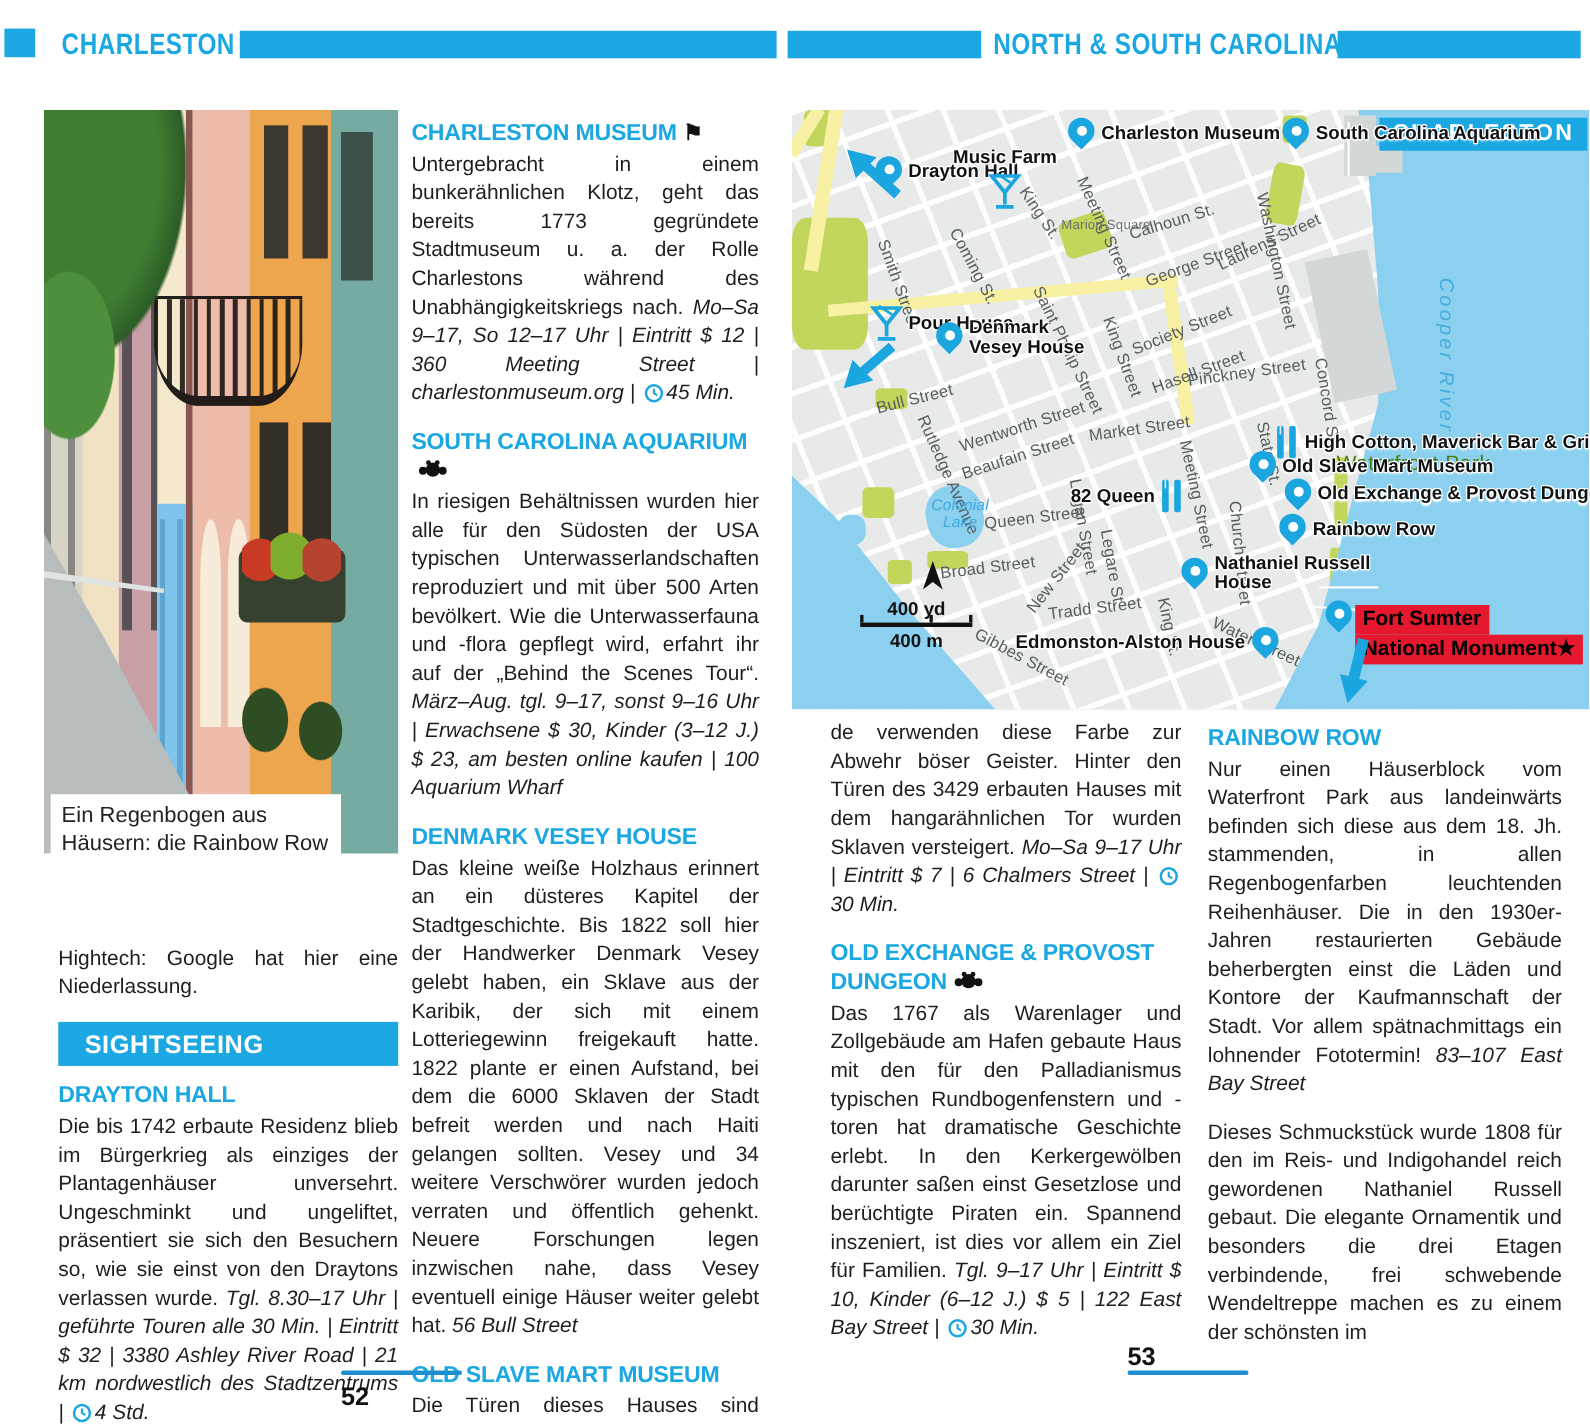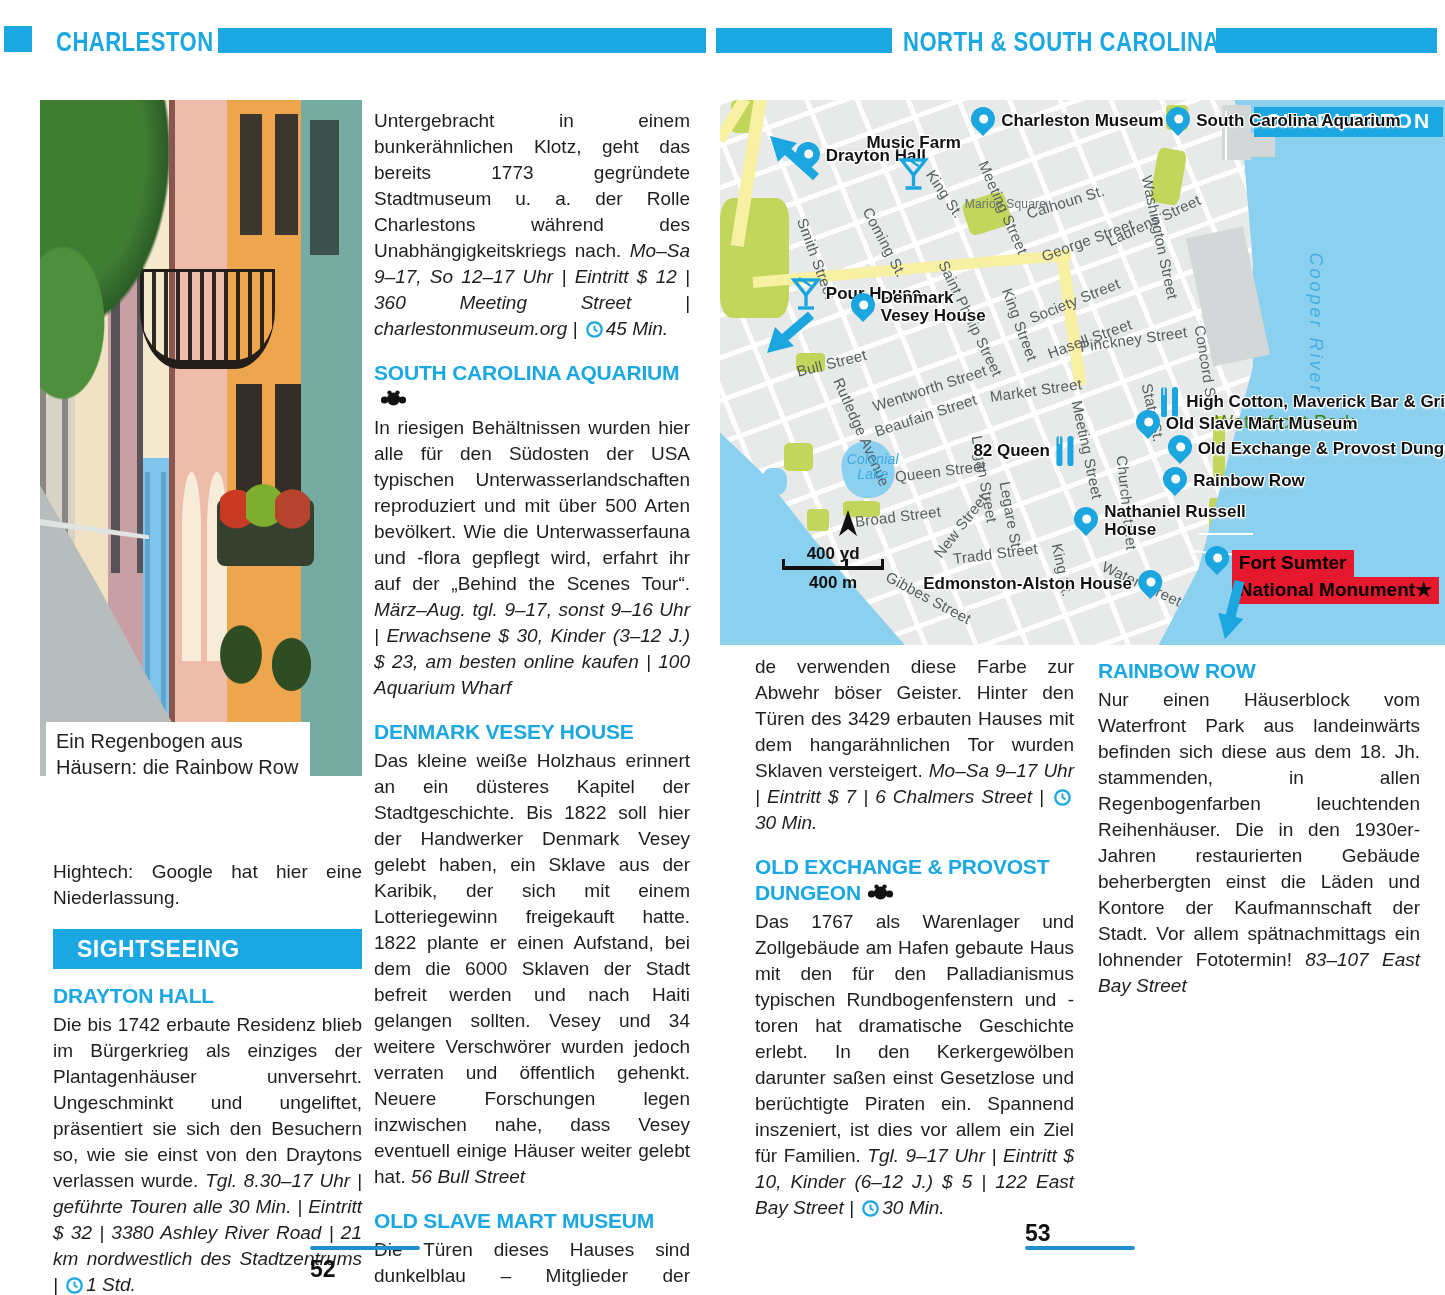--- a/index.html
+++ b/index.html
@@ -111,24 +111,25 @@
 </div>
 <div class="caption">Ein Regenbogen aus Häusern: die Rainbow Row</div>
 
 <div class="col" style="left:53px;top:811px;width:309px;margin-top:48px;">
   <p>Hightech: Google hat hier eine Niederlassung.</p>
   <div class="banner">SIGHTSEEING</div>
   <h3 class="art">DRAYTON HALL</h3>
   <p><span>Die bis 1742 erbaute Residenz blieb im Bürgerkrieg als einziges der Plantagenhäuser unversehrt. Ungeschminkt und ungeliftet, präsentiert sie sich den Besuchern so, wie sie einst von den Draytons verlassen wurde.</span> <i class="info">Tgl. 8.30–17 Uhr | geführte Touren alle 30 Min. | Eintritt $ 32 | 3380 Ashley River Road | 21 km nordwestlich des Stadtzentrums |</i> <svg class="clk" viewBox="0 0 20 20">
         <circle cx="10" cy="10" r="7.6" fill="#fff" stroke="#1ba7e1" stroke-width="2.4"></circle>
         <path d="M10 5.8 V10 L13.2 12" stroke="#1ba7e1" stroke-width="2" fill="none"></path>
-      </svg><i class="info">1 Std.</i></p>
+      </svg><i class="info">4 Std.</i></p>
 </div>
 
 <div class="col" style="left:374px;top:108px;width:316px;">
+  <h3 class="art"><span>CHARLESTON MUSEUM</span><span class="flagchar">⚑</span></h3>
   <p><span>Untergebracht in einem bunkerähnlichen Klotz, geht das bereits 1773 gegründete Stadtmuseum u. a. der Rolle Charlestons während des Unabhängigkeitskriegs nach.</span> <i class="info">Mo–Sa 9–17, So 12–17 Uhr | Eintritt $ 12 | 360 Meeting Street | charlestonmuseum.org |</i> <svg class="clk" viewBox="0 0 20 20">
         <circle cx="10" cy="10" r="7.6" fill="#fff" stroke="#1ba7e1" stroke-width="2.4"></circle>
         <path d="M10 5.8 V10 L13.2 12" stroke="#1ba7e1" stroke-width="2" fill="none"></path>
       </svg><i class="info">45 Min.</i></p>
   <h3 class="art"><span>SOUTH CAROLINA AQUARIUM</span><svg class="famicon" width="27" height="18" viewBox="0 0 27 18">
         <circle cx="13.5" cy="9" r="6.5" fill="#111"></circle>
         <circle cx="4.5" cy="10" r="3.6" fill="#111"></circle>
         <circle cx="22.5" cy="10" r="3.6" fill="#111"></circle>
         <circle cx="9.5" cy="2.6" r="2.2" fill="#111"></circle>
         <circle cx="17.5" cy="2.6" r="2.2" fill="#111"></circle>
@@ -154,20 +155,21 @@
       </svg></h3>
   <p><span>Das 1767 als Warenlager und Zollgebäude am Hafen gebaute Haus mit den für den Palladianismus typischen Rundbogenfenstern und -toren hat dramatische Geschichte erlebt. In den Kerkergewölben darunter saßen einst Gesetzlose und berüchtigte Piraten ein. Spannend inszeniert, ist dies vor allem ein Ziel für Familien.</span> <i class="info">Tgl. 9–17 Uhr | Eintritt $ 10, Kinder (6–12 J.) $ 5 | 122 East Bay Street |</i> <svg class="clk" viewBox="0 0 20 20">
         <circle cx="10" cy="10" r="7.6" fill="#fff" stroke="#1ba7e1" stroke-width="2.4"></circle>
         <path d="M10 5.8 V10 L13.2 12" stroke="#1ba7e1" stroke-width="2" fill="none"></path>
       </svg><i class="info">30 Min.</i></p>
 </div>
 
 <div class="col" style="left:1098px;top:658px;width:322px;">
   <h3 class="art">RAINBOW ROW</h3>
   <p><span>Nur einen Häuserblock vom Waterfront Park aus landeinwärts befinden sich diese aus dem 18. Jh. stammenden, in allen Regenbogenfarben leuchtenden Reihenhäuser. Die in den 1930er-Jahren restaurierten Gebäude beherbergten einst die Läden und Kontore der Kaufmannschaft der Stadt. Vor allem spätnachmittags ein lohnender Fototermin!</span> <i class="info">83–107 East Bay Street</i></p>
+  <p><span>Dieses Schmuckstück wurde 1808 für den im Reis- und Indigohandel reich gewordenen Nathaniel Russell gebaut. Die elegante Ornamentik und besonders die drei Etagen verbindende, frei schwebende Wendeltreppe machen es zu einem der schönsten im</span></p>
 </div>
 
 <div class="map">
   <div class="map-base"></div>
 
   <div class="park" style="left:0;top:18%;width:9.5%;height:22%;"></div>
   <div class="park" style="left:1.5%;top:0;width:4%;height:6%;"></div>
   <div class="park" style="left:33.8%;top:17.6%;width:6%;height:6.5%;transform:rotate(-18deg);"></div>
   <div class="park" style="left:61.5%;top:1%;width:3%;height:4.5%;"></div>
   <div class="park" style="left:59.8%;top:9%;width:4%;height:10%;transform:rotate(10deg);"></div>

